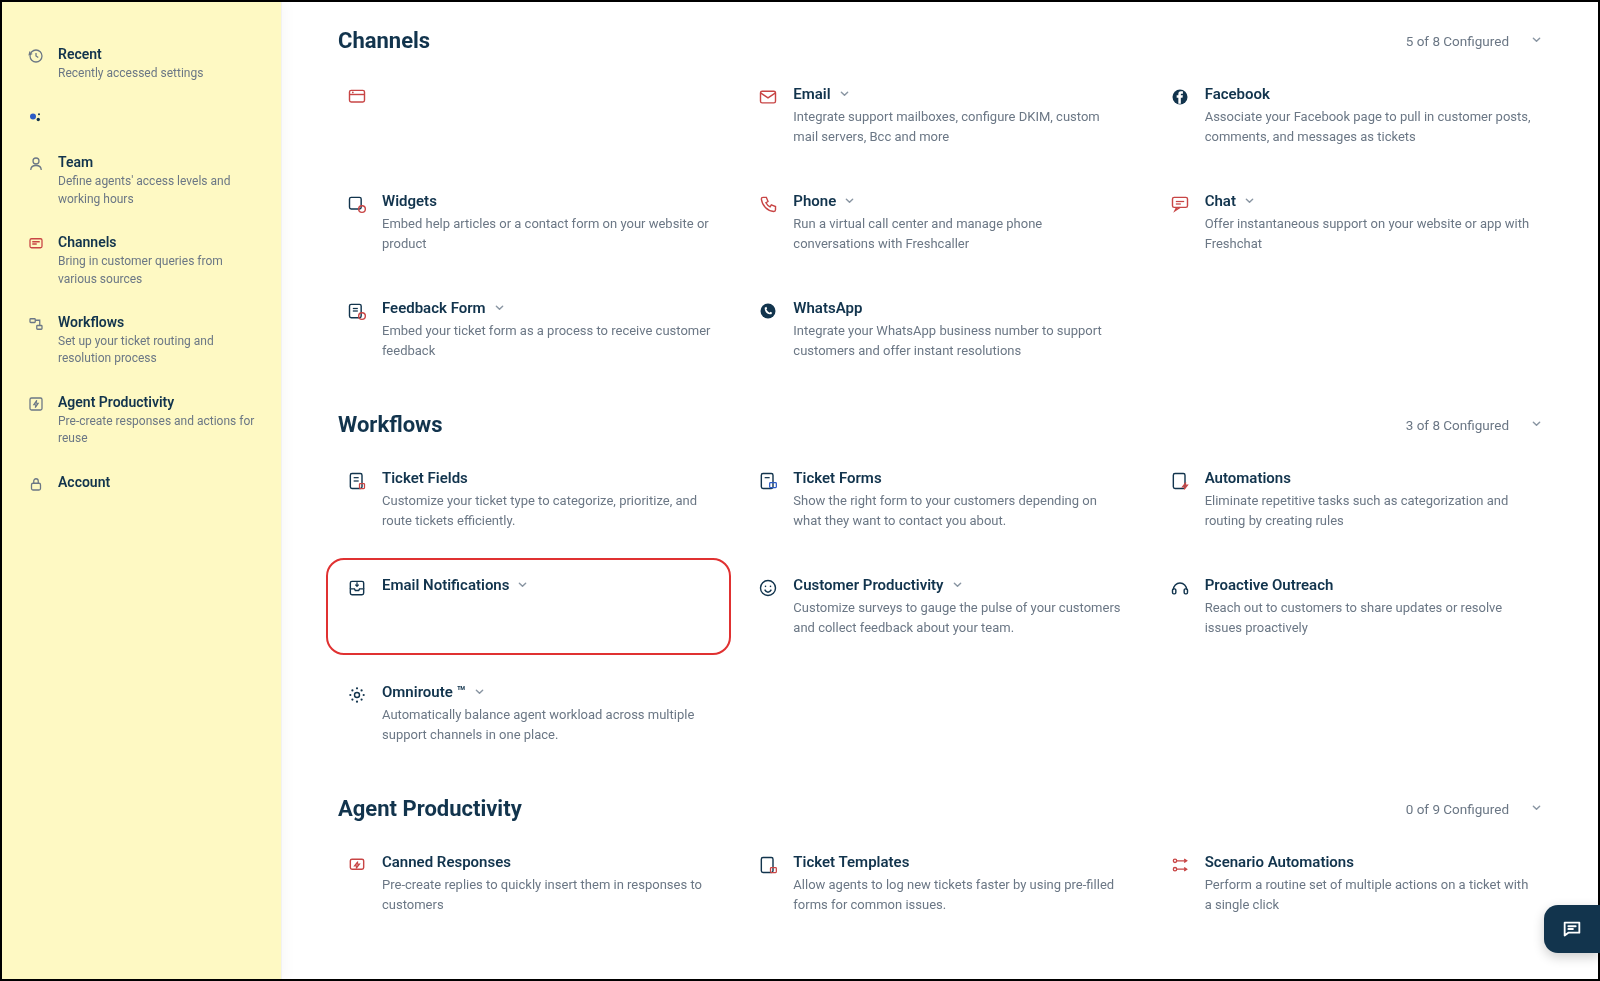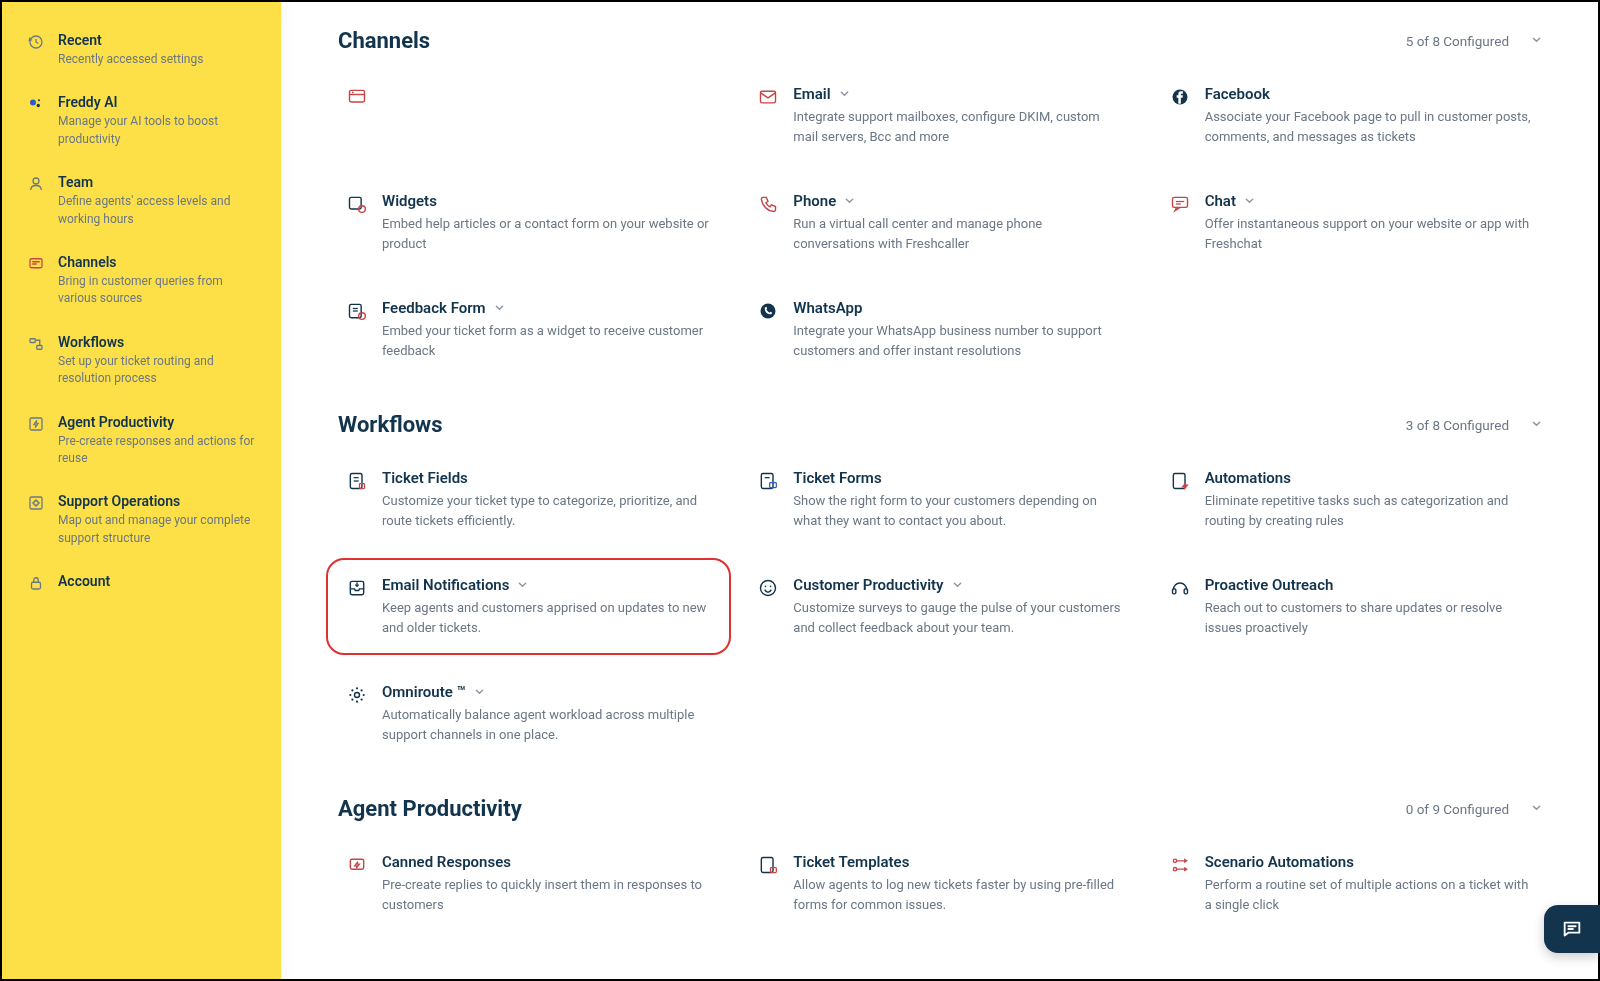--- a/index.html
+++ b/index.html
@@ -11,23 +11,23 @@
     background: #fff;
     display: flex;
     width: 1600px;
     height: 981px;
     overflow: hidden;
     border: 2px solid #000;
   }
   
   .sidebar {
     width: 280px;
-    padding: 20px 18px 26px 24px;
+    padding: 34px 18px 26px 24px;
     border-right: 1px solid #f1f1f1;
-    background: #fde047;
+    background: #fef9c3;
     box-shadow: 4px 0 12px rgba(0,0,0,0.03);
     overflow-y: auto;
   }
   .side-item {
     display: flex;
     gap: 12px;
     padding: 10px 0 16px 0;
     cursor: pointer;
   }
   .side-icon {
@@ -166,24 +166,20 @@
           <div class="side-title">Recent</div>
           <div class="side-desc">Recently accessed settings</div>
         </div>
       </div>
       <div class="side-item">
         <div class="side-icon">
           <svg viewBox="0 0 24 24" class="">
             <use href="#ic-ai-sparkle"></use>
           </svg>
         </div>
-        <div class="side-text">
-          <div class="side-title">Freddy AI</div>
-          <div class="side-desc">Manage your AI tools to boost productivity</div>
-        </div>
       </div>
       <div class="side-item">
         <div class="side-icon">
           <svg viewBox="0 0 24 24" class="">
             <use href="#ic-user"></use>
           </svg>
         </div>
         <div class="side-text">
           <div class="side-title">Team</div>
           <div class="side-desc">Define agents' access levels and working hours</div>
@@ -213,31 +209,20 @@
       </div>
       <div class="side-item">
         <div class="side-icon">
           <svg viewBox="0 0 24 24" class="">
             <use href="#ic-bolt-box"></use>
           </svg>
         </div>
         <div class="side-text">
           <div class="side-title">Agent Productivity</div>
           <div class="side-desc">Pre-create responses and actions for reuse</div>
-        </div>
-      </div>
-      <div class="side-item">
-        <div class="side-icon">
-          <svg viewBox="0 0 24 24" class="">
-            <use href="#ic-ops"></use>
-          </svg>
-        </div>
-        <div class="side-text">
-          <div class="side-title">Support Operations</div>
-          <div class="side-desc">Map out and manage your complete support structure</div>
         </div>
       </div>
       <div class="side-item">
         <div class="side-icon">
           <svg viewBox="0 0 24 24" class="">
             <use href="#ic-lock"></use>
           </svg>
         </div>
         <div class="side-text">
           <div class="side-title">Account</div>
@@ -356,21 +341,21 @@
             </div>
             <div class="card-body">
               <div class="card-title">
                 <span>Feedback Form</span>
                 <span class="chev">
                   <svg viewBox="0 0 14 14">
                     <use href="#ic-chev"></use>
                   </svg>
                 </span>
               </div>
-              <div class="card-desc">Embed your ticket form as a widget to receive customer feedback</div>
+              <div class="card-desc">Embed your ticket form as a process to receive customer feedback</div>
             </div>
           </div>
           <div class="card">
             <div class="card-icon">
               <svg viewBox="0 0 24 24" class="">
                 <use href="#ic-whatsapp"></use>
               </svg>
             </div>
             <div class="card-body">
               <div class="card-title">
@@ -441,21 +426,20 @@
             </div>
             <div class="card-body">
               <div class="card-title">
                 <span>Email Notifications</span>
                 <span class="chev">
                   <svg viewBox="0 0 14 14">
                     <use href="#ic-chev"></use>
                   </svg>
                 </span>
               </div>
-              <div class="card-desc">Keep agents and customers apprised on updates to new and older tickets.</div>
             </div>
           </div>
           <div class="card">
             <div class="card-icon">
               <svg viewBox="0 0 24 24" class="">
                 <use href="#ic-smile"></use>
               </svg>
             </div>
             <div class="card-body">
               <div class="card-title">

